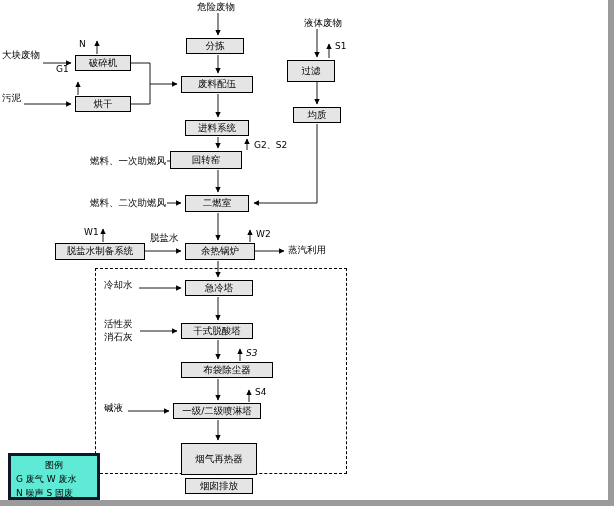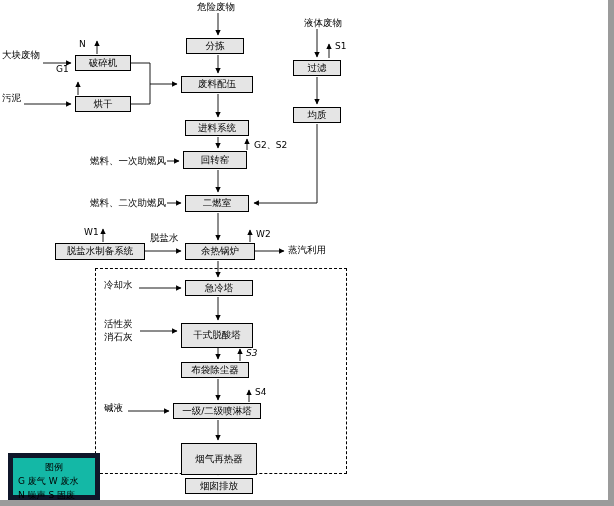--- a/index.html
+++ b/index.html
@@ -9,21 +9,21 @@
   .node {
     position:absolute; border:1px solid #000; background:#e5e5e5;
     display:flex; align-items:center; justify-content:center;
     font-size:9.5px; color:#000; white-space:nowrap; z-index:2;
   }
   .lbl { position:absolute; font-size:9.5px; color:#000; white-space:nowrap; z-index:2; }
   .em  { position:absolute; font-size:9px;  color:#000; white-space:nowrap; z-index:2; }
   #connectors { position:absolute; left:0; top:0; z-index:1; }
   .dashed-zone { position:absolute; border:1px dashed #000; background:transparent; z-index:0; }
   .legend {
-    position:absolute; border:5px solid #0f172a; background:#14b8a6; z-index:3;
+    position:absolute; border:3px solid #0f172a; background:#5eead4; z-index:3;
     font-size:9px; color:#000; padding:2px 5px; line-height:14px;
   }
   .legend .title { text-align:center; }
   .two-line { line-height:13px; }
 </style>
 </head>
 <body>
 
 <div id="page">
 
@@ -84,31 +84,31 @@
   </svg>
 
   <div class="lbl" style="left:197px; top:1px;">危险废物</div>
   <div class="lbl" style="left:304px; top:17px;">液体废物</div>
   <div class="lbl" style="left:2px;   top:49px;">大块废物</div>
   <div class="lbl" style="left:2px;   top:92px;">污泥</div>
 
   <div class="node" style="left:186px; top:38px;  width:58px; height:16px;">分拣</div>
   <div class="node" style="left:181px; top:76px;  width:72px; height:17px;">废料配伍</div>
   <div class="node" style="left:185px; top:120px; width:64px; height:16px;">进料系统</div>
-  <div class="node" style="left:183px; top:151px; width:64px; height:18px;">回转窑</div>
+  <div class="node" style="left:170px; top:151px; width:72px; height:18px;">回转窑</div>
   <div class="node" style="left:185px; top:195px; width:64px; height:17px;">二燃室</div>
   <div class="node" style="left:185px; top:243px; width:70px; height:17px;">余热锅炉</div>
   <div class="node" style="left:185px; top:280px; width:68px; height:16px;">急冷塔</div>
-  <div class="node" style="left:181px; top:323px; width:72px; height:25px;">干式脱酸塔</div>
-  <div class="node" style="left:181px; top:362px; width:68px; height:16px;">布袋除尘器</div>
+  <div class="node" style="left:181px; top:323px; width:72px; height:16px;">干式脱酸塔</div>
+  <div class="node" style="left:181px; top:362px; width:92px; height:16px;">布袋除尘器</div>
   <div class="node" style="left:173px; top:403px; width:88px; height:16px;">一级/二级喷淋塔</div>
   <div class="node" style="left:181px; top:443px; width:76px; height:32px;">烟气再热器</div>
   <div class="node" style="left:185px; top:478px; width:68px; height:16px;">烟囱排放</div>
 
-  <div class="node" style="left:293px; top:60px;  width:48px; height:16px;">过滤</div>
+  <div class="node" style="left:287px; top:60px;  width:48px; height:22px;">过滤</div>
   <div class="node" style="left:293px; top:107px; width:48px; height:16px;">均质</div>
 
   <div class="node" style="left:75px; top:55px; width:56px; height:16px;">破碎机</div>
   <div class="node" style="left:75px; top:96px; width:56px; height:16px;">烘干</div>
 
   <div class="node" style="left:55px; top:243px; width:90px; height:17px;">脱盐水制备系统</div>
 
   <div class="lbl" style="left:90px;  top:155px;">燃料、一次助燃风</div>
   <div class="lbl" style="left:90px;  top:197px;">燃料、二次助燃风</div>
   <div class="lbl" style="left:150px; top:232px;">脱盐水</div>

